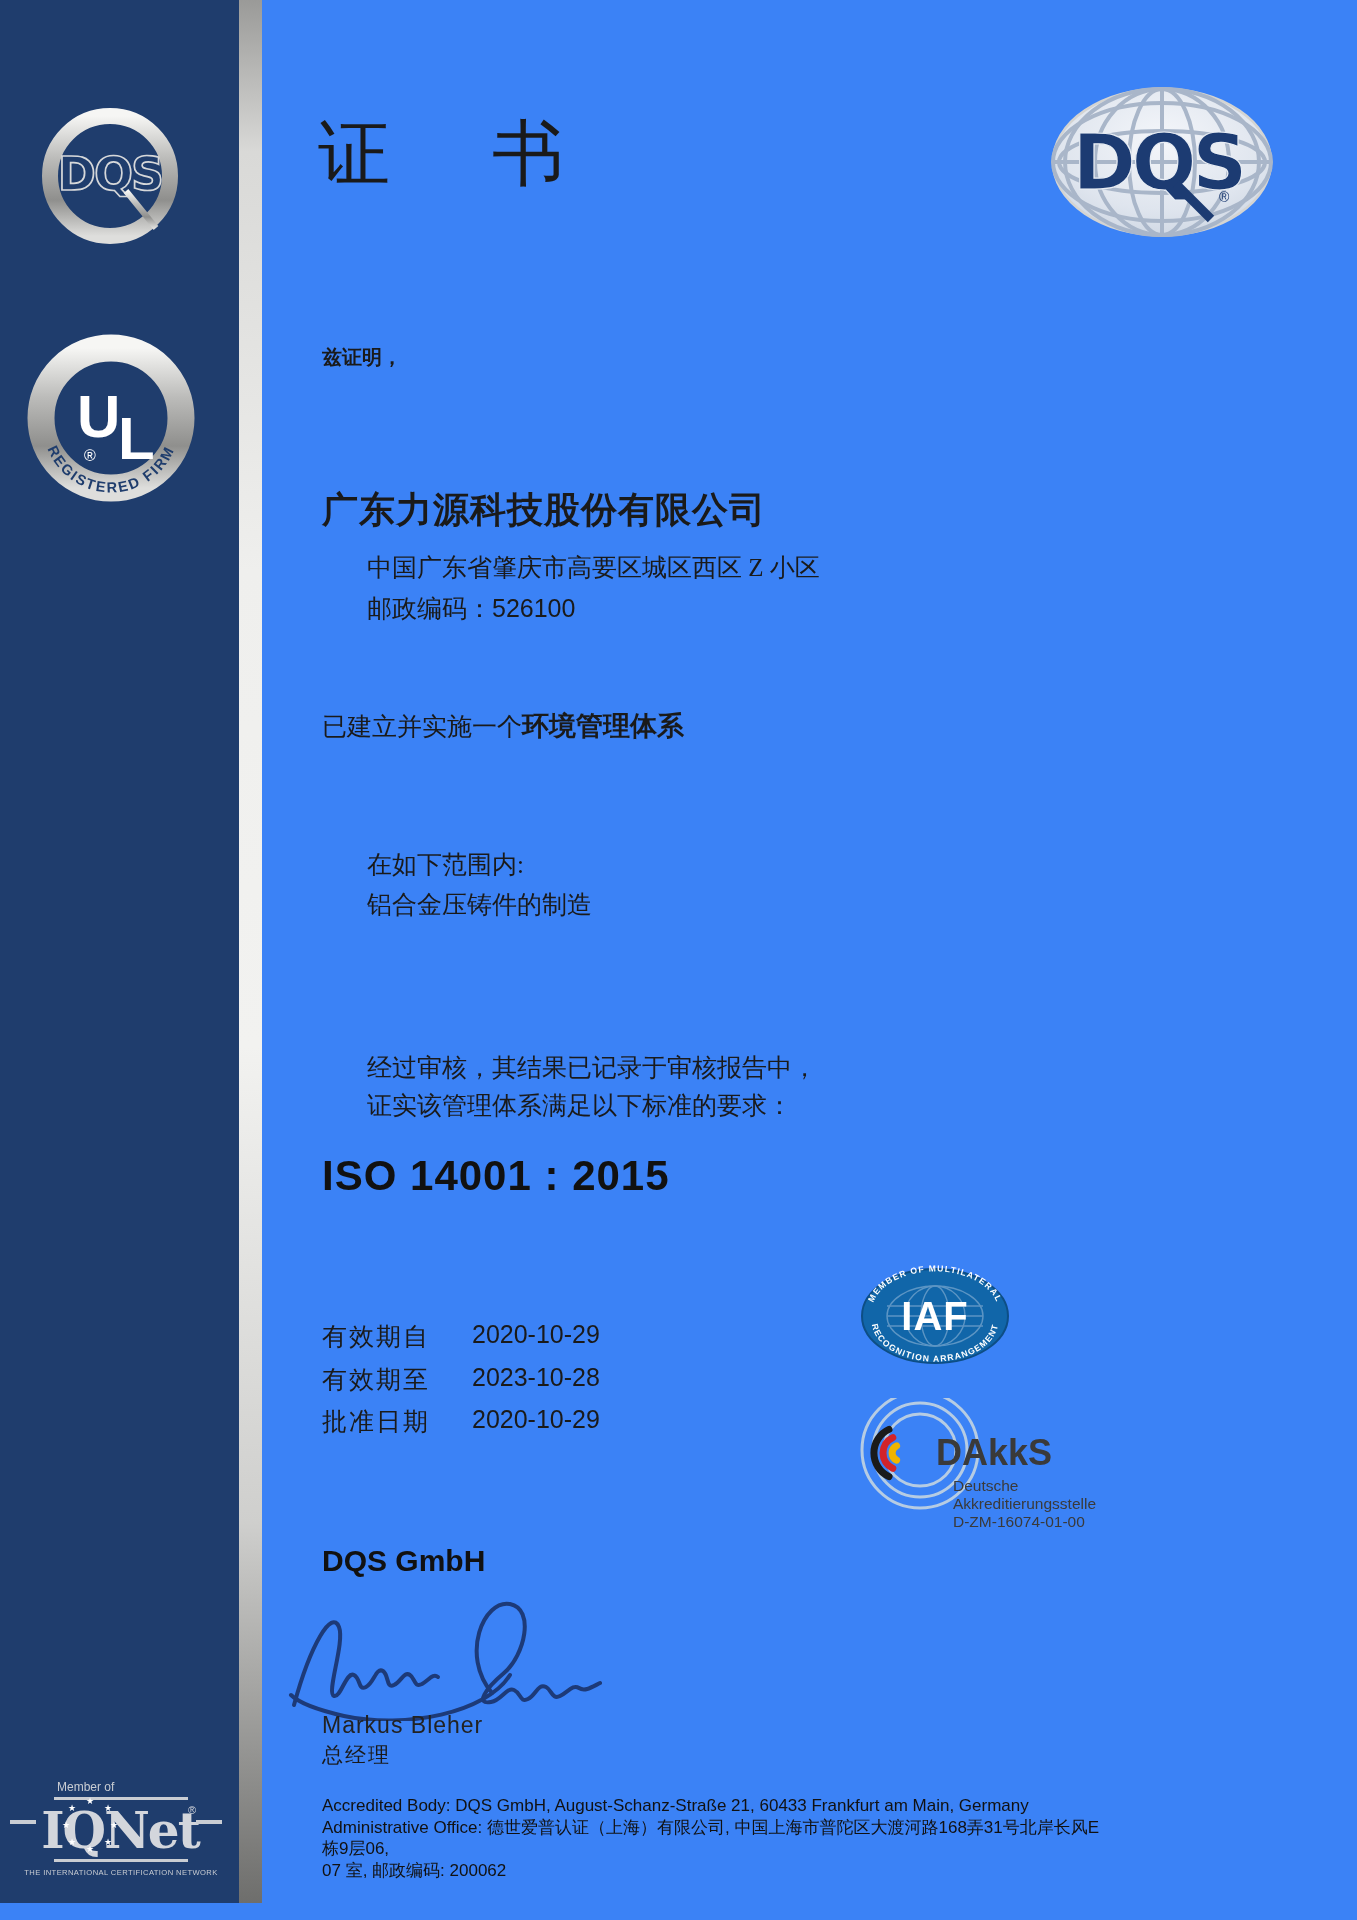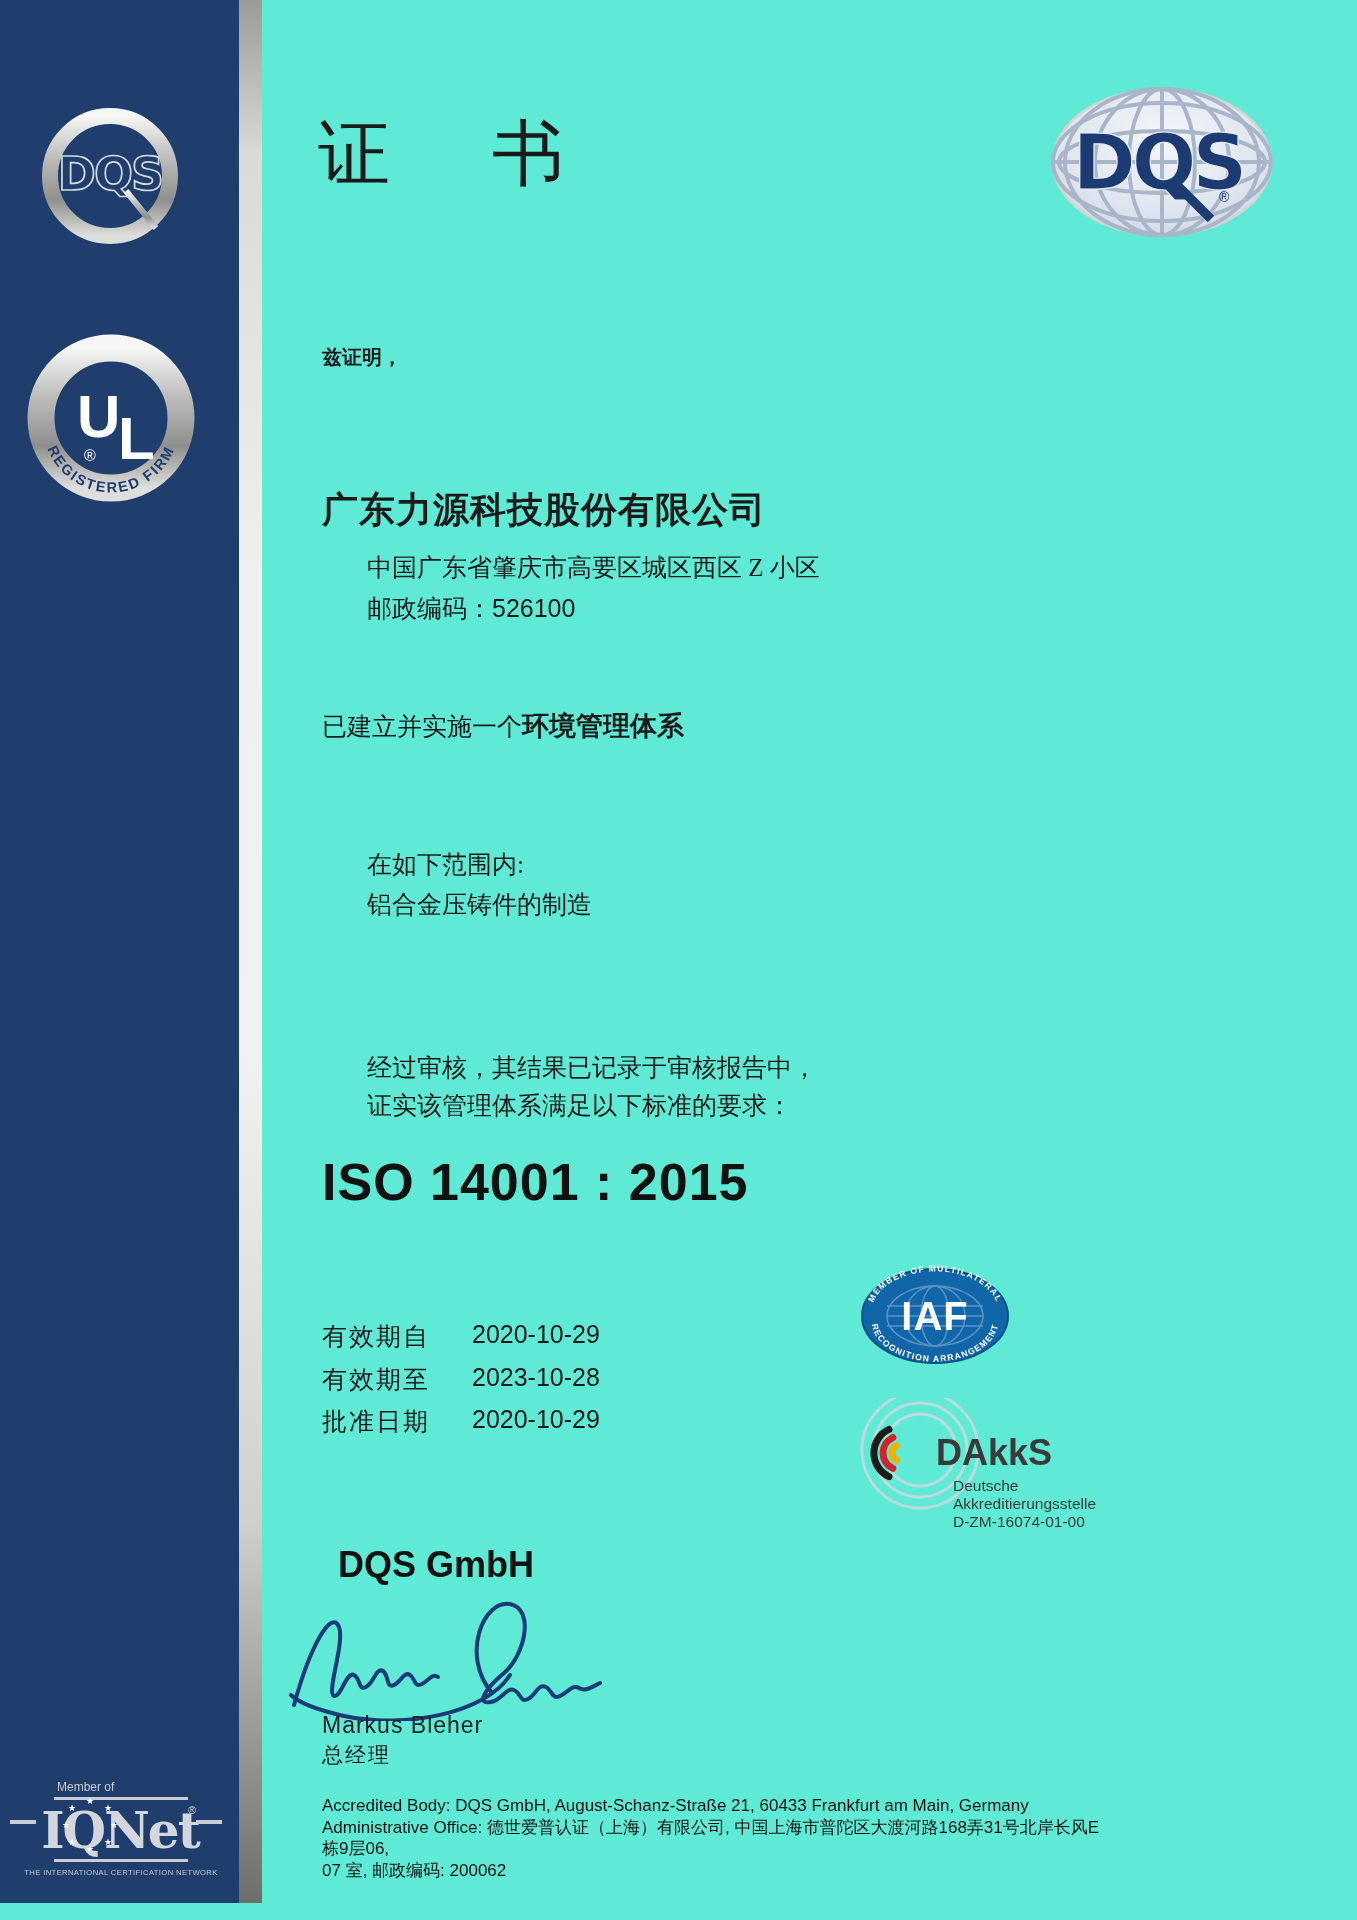--- a/index.html
+++ b/index.html
@@ -1,36 +1,36 @@
 <!DOCTYPE html>
 <html><head>
 <meta charset="utf-8">
 <style>
   html,body{margin:0;padding:0;background:#ffffff;}
-  #page{position:relative;width:1357px;height:1920px;background:#5eead4;overflow:hidden;
+  #page{position:relative;width:1357px;height:1920px;background:#3b82f6;overflow:hidden;
         font-family:"Liberation Serif","DejaVu Serif",serif;color:#1a1a1a;}
   .abs{position:absolute;}
   
   #sidebar{left:0;top:0;width:239px;height:1903px;background:#1f3d6d;}
   #silver-band{left:239px;top:0;width:23px;height:1903px;
     background:linear-gradient(180deg,#9a9a98 0%,#d9d9d7 8%,#efefed 30%,#f2f2f0 55%,#cfcfcd 80%,#6e6e6c 100%);}
   
   .cert-title{left:318px;top:118px;font-size:72px;line-height:1;word-spacing:80px;letter-spacing:2px;}
   .t24{font-size:20px;line-height:1.35;font-weight:bold;}
   .t25{font-size:25px;line-height:1.6;margin-left:45px;}
   .company{left:322px;top:486px;font-size:36px;font-weight:bold;letter-spacing:1px;}
   .sysline{left:322px;top:708px;font-size:25px;}
   .sysline b{font-size:27px;}
   .iso{left:322px;top:1152px;font-family:"Liberation Sans","DejaVu Sans",sans-serif;
-       font-size:52px;font-weight:bold;letter-spacing:1px;color:#111;}
+       font-size:42px;font-weight:bold;letter-spacing:1px;color:#111;}
   .detrow{display:flex;height:42.5px;align-items:flex-start;}
   .detrow .lbl{width:150px;font-size:25px;letter-spacing:2px;}
   .detrow .val{font-family:"Liberation Sans","DejaVu Sans",sans-serif;font-size:25px;}
-  .dqsgmbh{left:338px;top:1544px;font-family:"Liberation Sans","DejaVu Sans",sans-serif;
-           font-size:36px;font-weight:bold;color:#111;}
+  .dqsgmbh{left:322px;top:1544px;font-family:"Liberation Sans","DejaVu Sans",sans-serif;
+           font-size:30px;font-weight:bold;color:#111;}
   .signer{left:322px;top:1712px;font-family:"Liberation Sans","DejaVu Sans",sans-serif;
           font-size:23px;color:#222;letter-spacing:1px;}
   .signer-title{left:322px;top:1741px;font-size:21px;letter-spacing:2px;}
   .footer{left:322px;top:1795px;width:790px;font-family:"Liberation Sans","DejaVu Sans",sans-serif;
           font-size:17px;line-height:21.5px;color:#111;}
   .sans{font-family:"Liberation Sans","DejaVu Sans",sans-serif;}
 </style>
 </head>
 <body>
 

